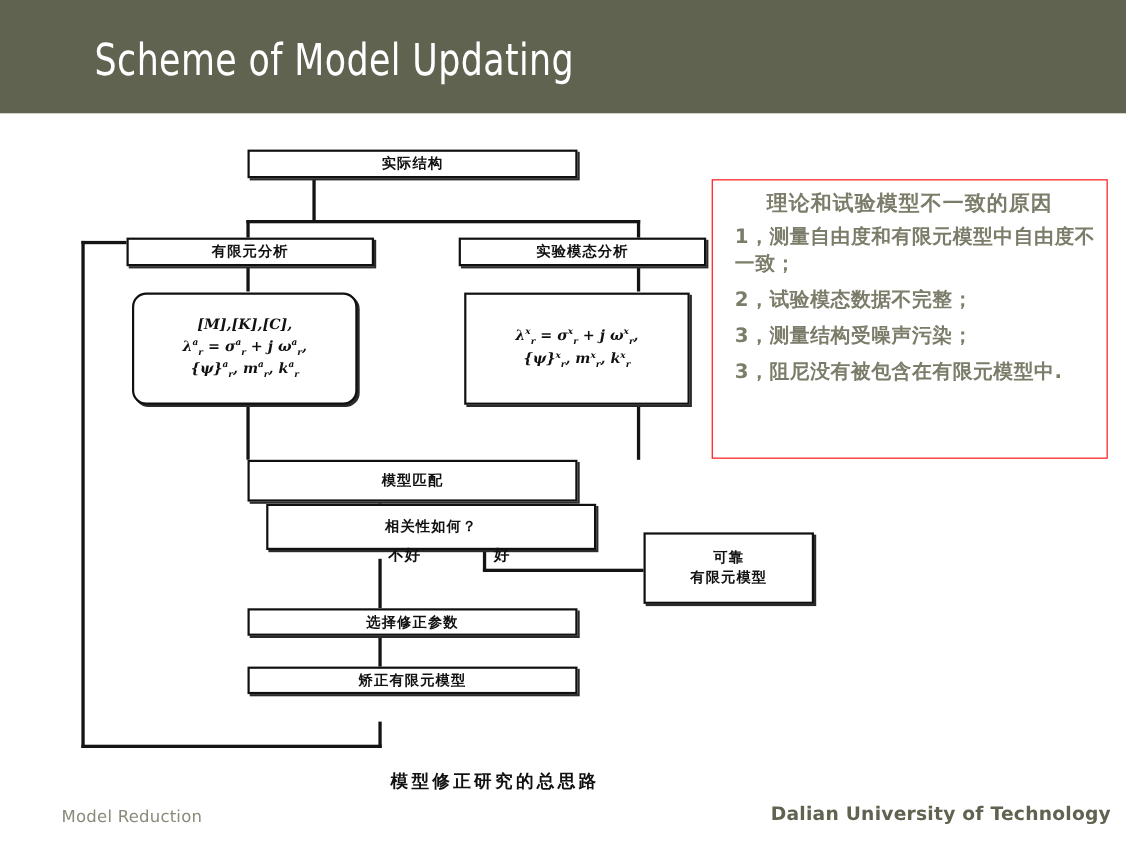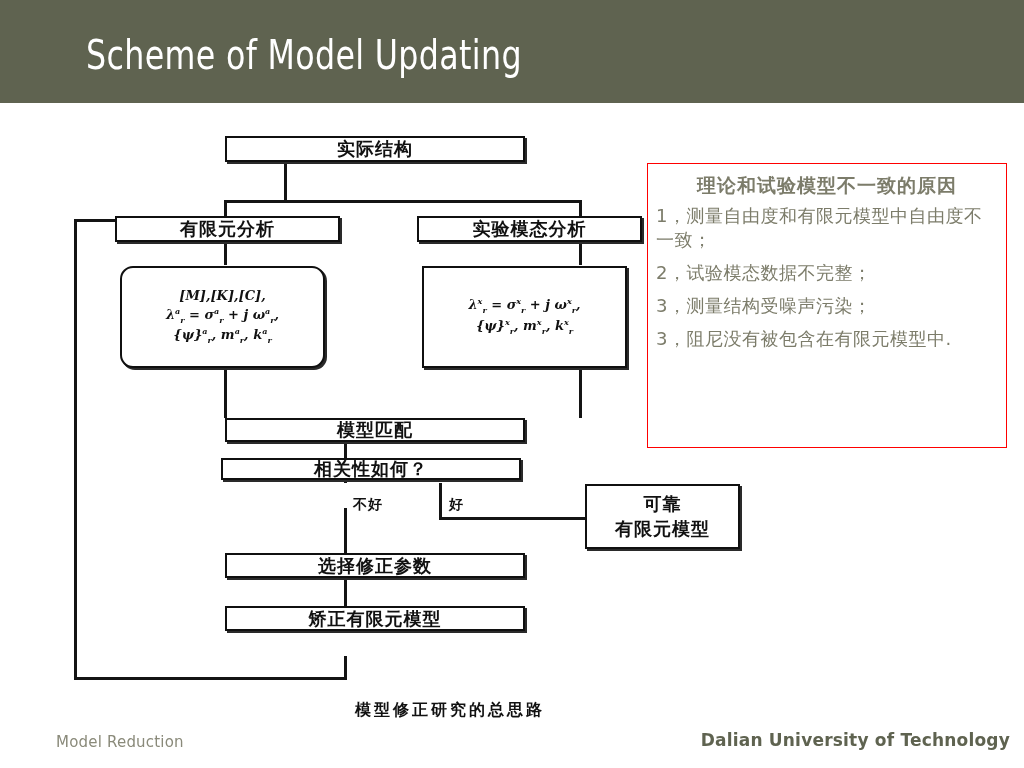--- a/index.html
+++ b/index.html
@@ -26,21 +26,21 @@
   
   .figure{
     position:absolute;left:60px;top:118px;width:590px;height:610px;
   }
   .fbox{
     position:absolute;box-sizing:border-box;
     border:2px solid #101010;background:#ffffff;
     display:flex;align-items:center;justify-content:center;
     color:#111;font-weight:bold;
     font-family:"DejaVu Sans","Liberation Sans",sans-serif;
-    font-size:18px;letter-spacing:1px;text-align:center;
+    font-size:13px;letter-spacing:1px;text-align:center;
     z-index:3;
   }
   .fbox.shadow{box-shadow:2px 2px 0 #2a2a2a;}
   .fbox.formula{
     font-size:13px;font-weight:bold;letter-spacing:0;
     font-family:"DejaVu Serif","Liberation Serif",serif;
     flex-direction:column;line-height:1.45;font-style:italic;
   }
   .fbox.formula .frow{white-space:nowrap;}
   .fbox.two-line{flex-direction:column;line-height:1.35;}
@@ -54,32 +54,32 @@
     position:absolute;color:#111;font-weight:bold;font-size:16px;
     letter-spacing:3px;white-space:nowrap;
     font-family:"DejaVu Sans","Liberation Sans",sans-serif;
     z-index:4;
   }
   sup{font-size:.62em;vertical-align:super;font-style:italic;}
   sub{font-size:.62em;vertical-align:sub;font-style:italic;}
 
   
   .note-box{
-    position:absolute;left:647px;top:163px;width:360px;height:285px;
+    position:absolute;left:647px;top:163px;width:360px;height:254px;
     box-sizing:border-box;border:1.5px solid #ff0000;background:#ffffff;
     padding:6px 8px 0 8px;
   }
   .note-title{
     color:#7c7c6a;font-size:19px;font-weight:bold;text-align:center;
     letter-spacing:1px;line-height:26px;margin:2px 0 6px 0;
     font-family:"DejaVu Sans","Liberation Sans",sans-serif;
   }
   .note-item{
-    color:#7c7c6a;font-size:18px;font-weight:normal;line-height:24px;
-    letter-spacing:.5px;margin:0 0 9px 0;
+    color:#7c7c6a;font-size:18px;font-weight:bold;line-height:24px;
+    letter-spacing:.5px;margin:0 0 9px 12px;
     font-family:"DejaVu Sans","Liberation Sans",sans-serif;
   }
 
   
   .footer-left{
     position:absolute;left:56px;top:733px;
     color:#8a8a7a;font-size:15px;letter-spacing:.2px;
     font-family:"DejaVu Sans","Liberation Sans",sans-serif;
   }
   .footer-right{
@@ -156,23 +156,23 @@
         <span>j</span>
         <span>ω</span><sup>x</sup><sub>r</sub><span>,</span>
       </div>
       <div class="frow">
         <span>{ψ}</span><sup>x</sup><sub>r</sub><span>,</span>
         <span>m</span><sup>x</sup><sub>r</sub><span>,</span>
         <span>k</span><sup>x</sup><sub>r</sub>
       </div>
     </div>
 
-    <div class="fbox shadow" style="left:165px;top:300px;width:300px;height:24px;">模型匹配</div>
+    <div class="fbox shadow" style="left:165px;top:300px;width:300px;height:38px;">模型匹配</div>
 
-    <div class="fbox shadow" style="left:161px;top:340px;width:300px;height:22px;">相关性如何？</div>
+    <div class="fbox shadow" style="left:182px;top:340px;width:300px;height:42px;">相关性如何？</div>
 
     <div class="blabel" style="left:293px;top:378px;">不好</div>
     <div class="blabel" style="left:389px;top:378px;">好</div>
 
     <div class="fbox shadow" style="left:165px;top:435px;width:300px;height:25px;">选择修正参数</div>
 
     <div class="fbox shadow two-line" style="left:525px;top:366px;width:155px;height:65px;">
       <div>可靠</div>
       <div>有限元模型</div>
     </div>

